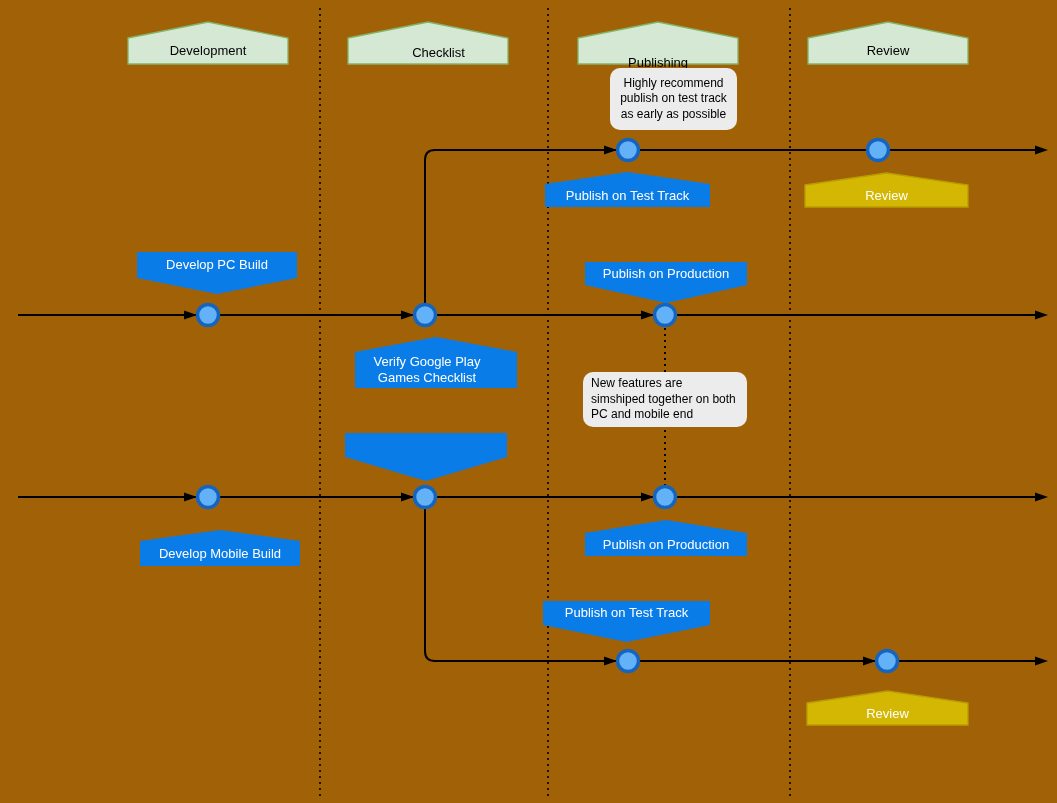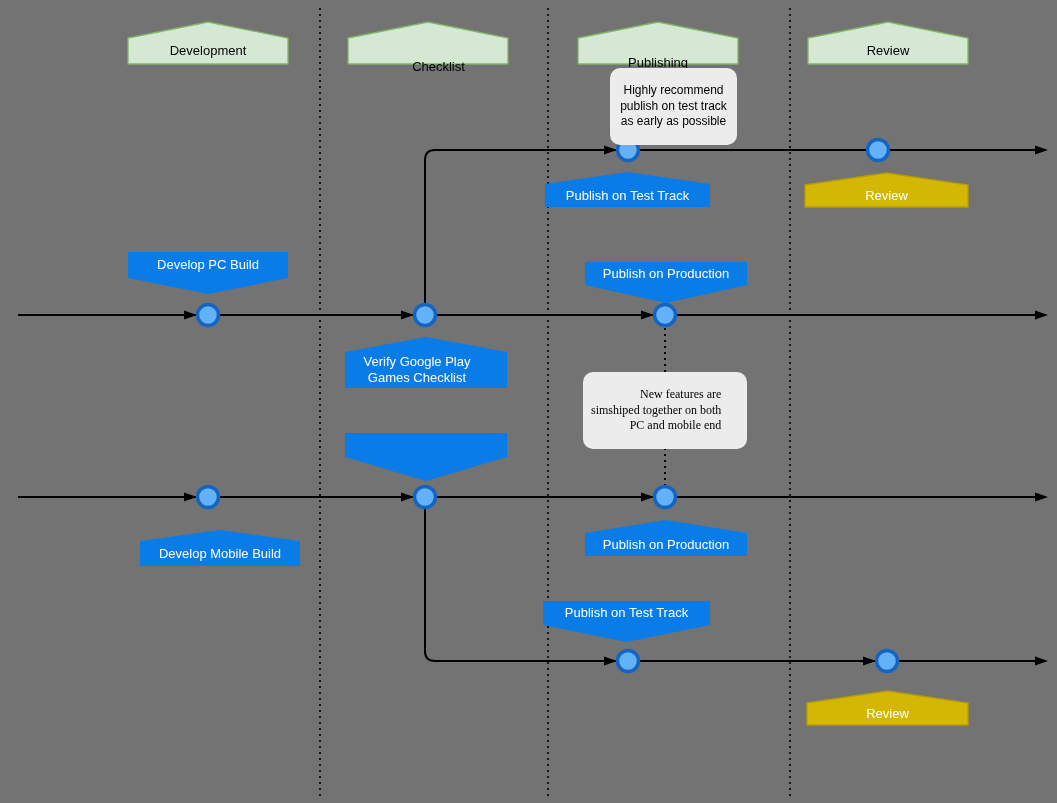--- a/index.html
+++ b/index.html
@@ -1,35 +1,35 @@
 <!DOCTYPE html>
 <html><head>
 <meta charset="utf-8">
 <style>
   html,body{margin:0;padding:0;background:#fff;}
   .canvas{
-    position:relative;width:1057px;height:803px;background:#737373;
+    position:relative;width:1057px;height:803px;background:#a16207;
     font-family:"Liberation Sans", sans-serif;overflow:hidden;
   }
   .canvas svg.layer{position:absolute;left:0;top:0;}
   .shape{position:absolute;}
   .shape svg{position:absolute;left:0;top:0;overflow:visible;}
   .shape .lbl{
     position:absolute;left:0;right:0;display:flex;align-items:center;justify-content:center;
     text-align:center;white-space:pre-line;line-height:1.22;pointer-events:none;
   }
   .banner .lbl{color:#ffffff;font-size:13px;}
   .header .lbl{color:#000000;font-size:13px;}
   .note{
     position:absolute;background:#ececec;border-radius:10px;color:#000;
     font-size:12px;line-height:1.3;white-space:pre-line;
-    display:flex;align-items:center;padding:15px 8px;box-sizing:border-box;
+    display:flex;align-items:center;padding:4px 8px;box-sizing:border-box;
   }
   .note.center{text-align:center;justify-content:center;}
-  .note.left{text-align:right;justify-content:flex-start;font-family:Liberation Serif, serif;}
+  .note.left{text-align:left;justify-content:flex-start;}
 </style>
 </head>
 <body>
 
 <div class="canvas" id="canvas" style="width: 1057px; height: 803px;">
   <svg class="layer" id="lines-layer" width="1057" height="803">
       <line x1="320" y1="8" x2="320" y2="798" stroke="#000000" stroke-width="1.6" stroke-dasharray="2 4"></line>
       <line x1="548" y1="8" x2="548" y2="798" stroke="#000000" stroke-width="1.6" stroke-dasharray="2 4"></line>
       <line x1="790" y1="8" x2="790" y2="798" stroke="#000000" stroke-width="1.6" stroke-dasharray="2 4"></line>
       <path d="M425,315 V160 Q425,150 435,150 H1035" fill="none" stroke="#000000" stroke-width="2"></path>
@@ -65,21 +65,21 @@
       <div class="shape header" style="left: 128px; top: 22px; width: 160px; height: 42px;">
         <svg width="160" height="42">
           <polygon points="0,16 80,0 160,16 160,42 0,42" fill="#d5e8d4" stroke="#82b366" stroke-width="1.3"></polygon>
         </svg>
         <div class="lbl" style="top: 16px; height: 26px;">Development</div>
       </div>
       <div class="shape header" style="left: 348px; top: 22px; width: 160px; height: 42px;">
         <svg width="160" height="42">
           <polygon points="0,16 80,0 160,16 160,42 0,42" fill="#d5e8d4" stroke="#82b366" stroke-width="1.3"></polygon>
         </svg>
-        <div class="lbl" style="top: 32px; height: 26px; padding-left: 21px;">Checklist</div>
+        <div class="lbl" style="top: 18px; height: 26px; padding-left: 21px;">Checklist</div>
       </div>
       <div class="shape header" style="left: 578px; top: 22px; width: 160px; height: 42px;">
         <svg width="160" height="42">
           <polygon points="0,16 80,0 160,16 160,42 0,42" fill="#d5e8d4" stroke="#82b366" stroke-width="1.3"></polygon>
         </svg>
         <div class="lbl" style="top: 28px; height: 26px;">Publishing</div>
       </div>
       <div class="shape header" style="left: 808px; top: 22px; width: 160px; height: 42px;">
         <svg width="160" height="42">
           <polygon points="0,16 80,0 160,16 160,42 0,42" fill="#d5e8d4" stroke="#82b366" stroke-width="1.3"></polygon>
@@ -91,33 +91,33 @@
           <polygon points="0,12 82.5,0 165,12 165,35 0,35" fill="#0a7ce8"></polygon>
         </svg>
         <div class="lbl" style="top: 12px; height: 23px;">Publish on Test Track</div>
       </div>
       <div class="shape banner" style="left: 805px; top: 173px; width: 163px; height: 34px;">
         <svg width="163" height="34">
           <polygon points="0,12 81.5,0 163,12 163,34 0,34" fill="#d4b702" stroke="#b99d00" stroke-width="1.3"></polygon>
         </svg>
         <div class="lbl" style="top: 12px; height: 22px;">Review</div>
       </div>
-      <div class="shape banner" style="left: 128px; top: 252px; width: 160px; height: 42px;">
+      <div class="shape banner" style="left: 137px; top: 252px; width: 160px; height: 42px;">
         <svg width="160" height="42">
           <polygon points="0,0 160,0 160,26 80,42 0,26" fill="#0a7ce8"></polygon>
         </svg>
         <div class="lbl" style="top: 0px; height: 26px;">Develop PC Build</div>
       </div>
       <div class="shape banner" style="left: 585px; top: 262px; width: 162px; height: 41px;">
         <svg width="162" height="41">
           <polygon points="0,0 162,0 162,23 81,41 0,23" fill="#0a7ce8"></polygon>
         </svg>
         <div class="lbl" style="top: 0px; height: 23px;">Publish on Production</div>
       </div>
-      <div class="shape banner" style="left: 345px; top: 337px; width: 144px; height: 51px;">
+      <div class="shape banner" style="left: 355px; top: 337px; width: 144px; height: 51px;">
         <svg width="162" height="51">
           <polygon points="0,15 81,0 162,15 162,51 0,51" fill="#0a7ce8"></polygon>
         </svg>
         <div class="lbl" style="top: 15px; height: 36px;">Verify Google Play
 Games Checklist</div>
       </div>
       <div class="shape banner" style="left: 345px; top: 433px; width: 162px; height: 48px;">
         <svg width="162" height="48">
           <polygon points="0,0 162,0 162,24 81,48 0,24" fill="#0a7ce8"></polygon>
         </svg>

